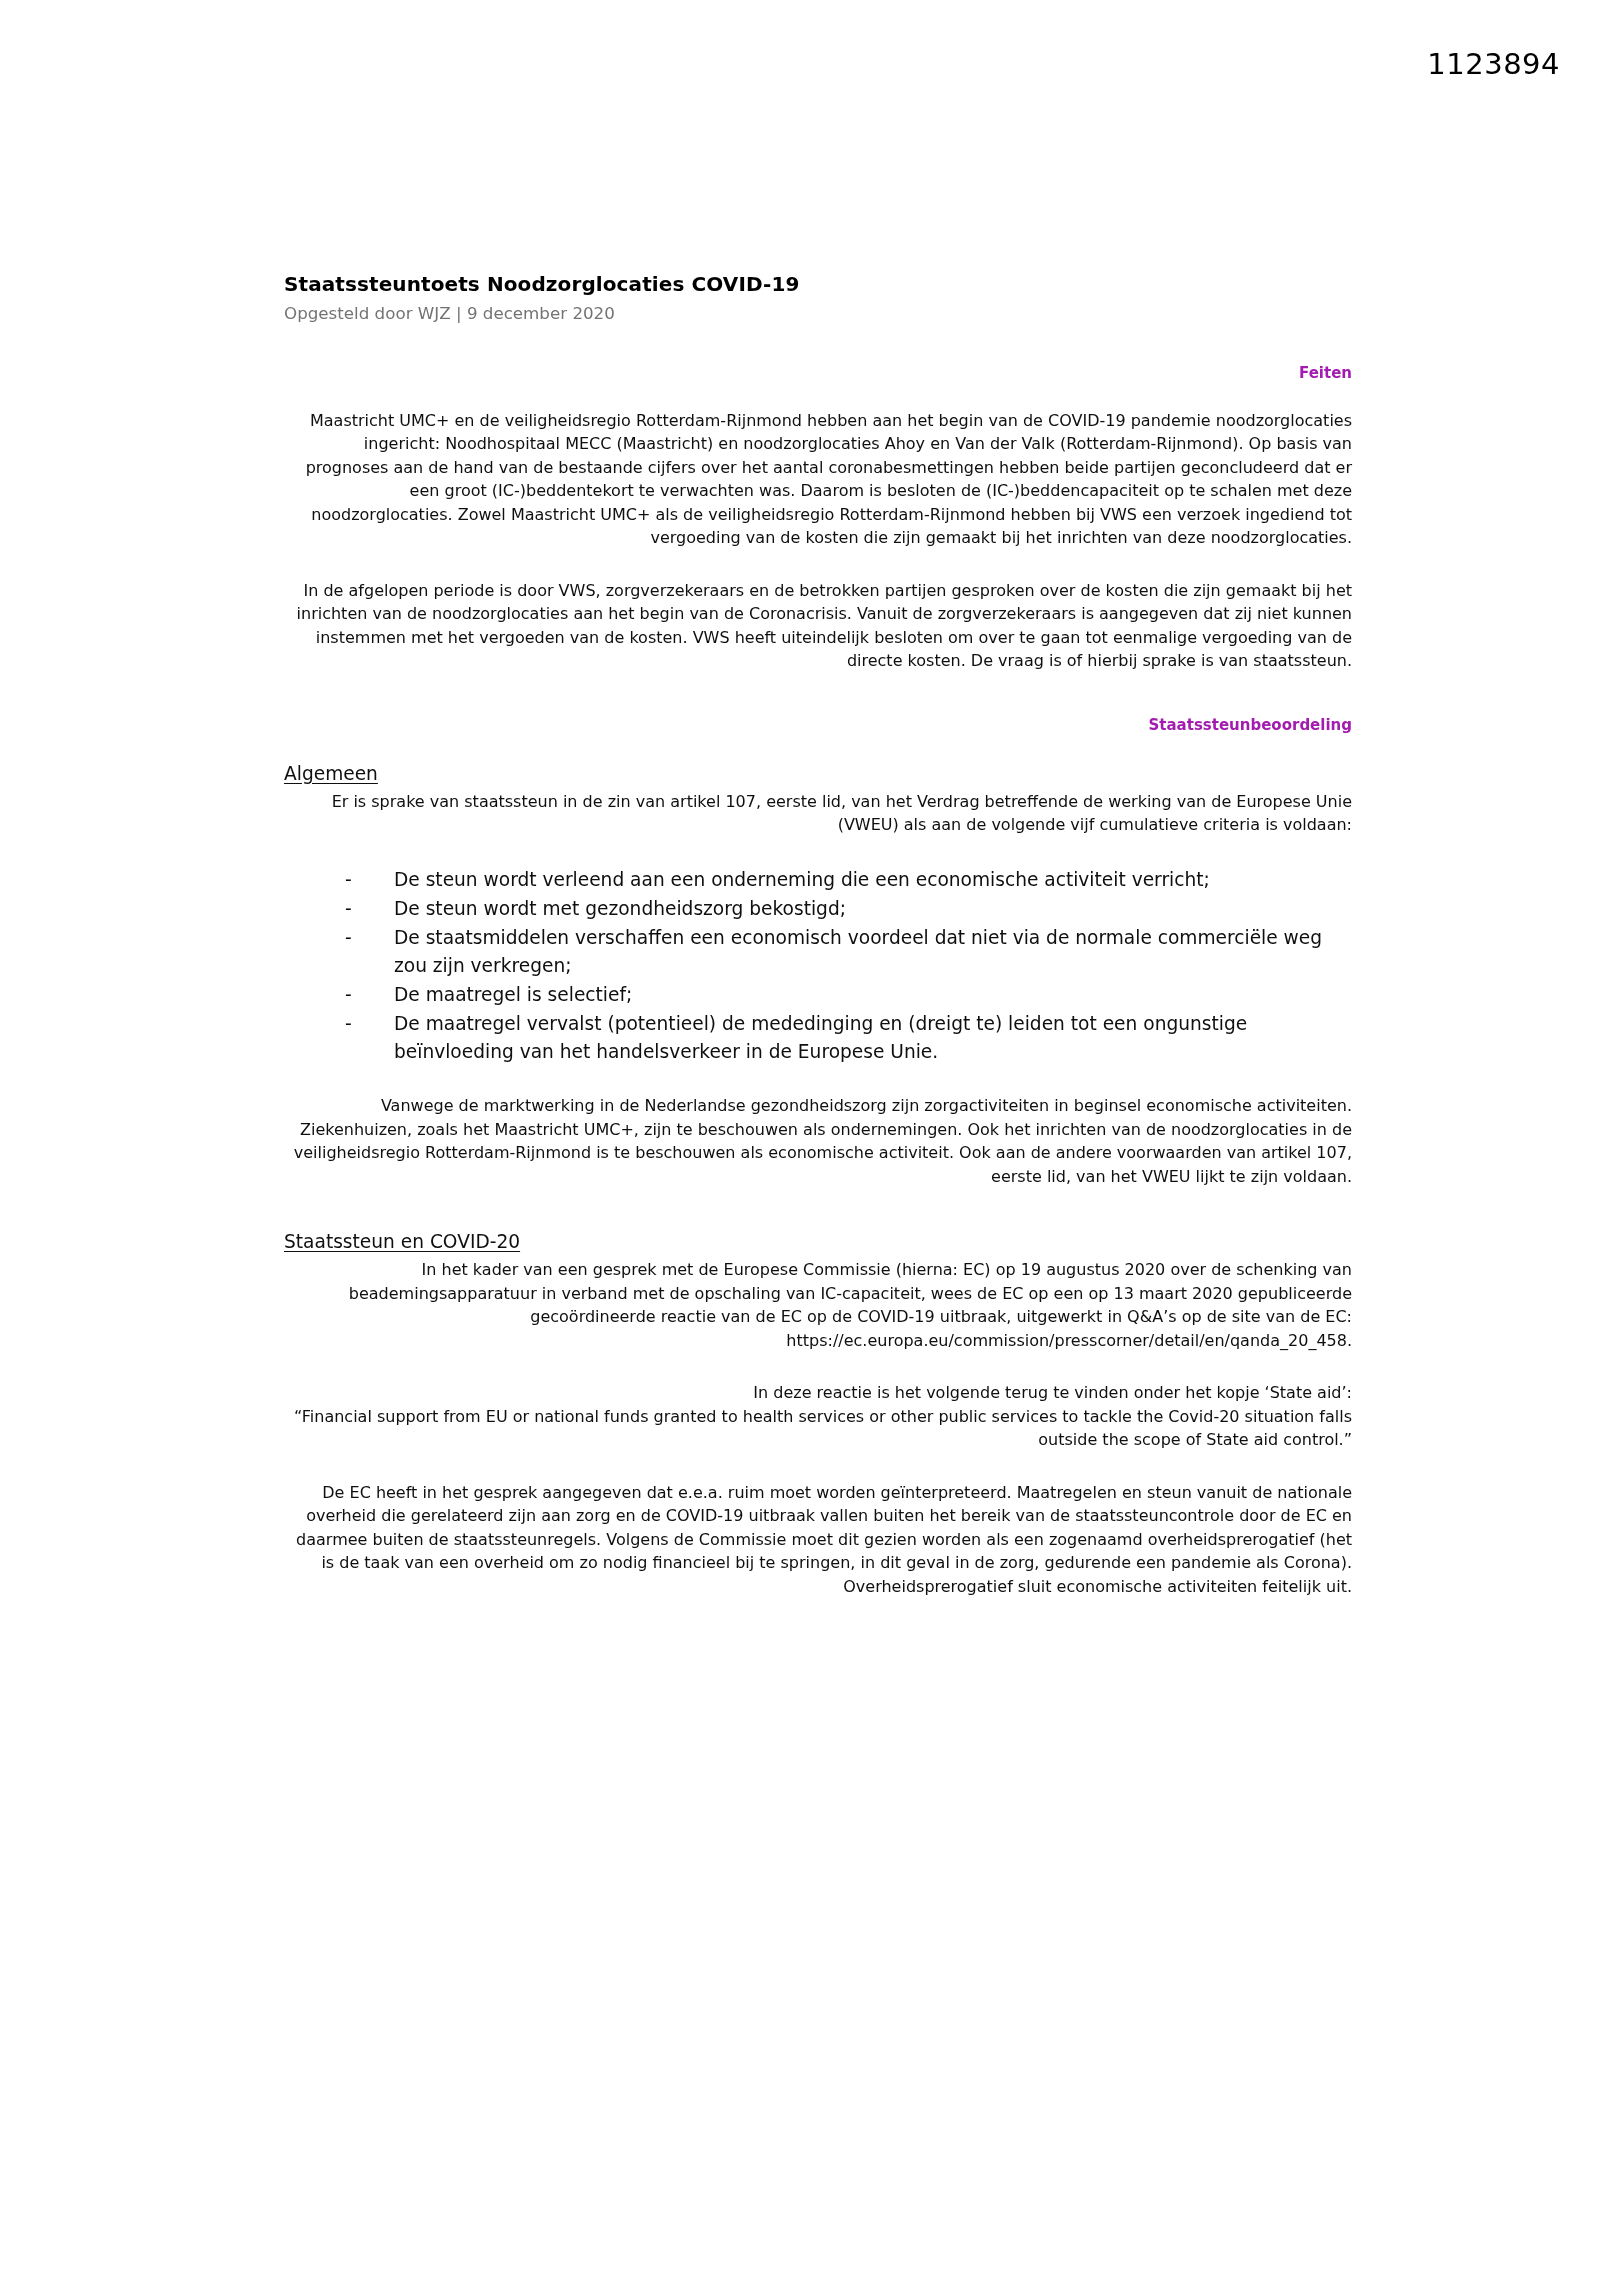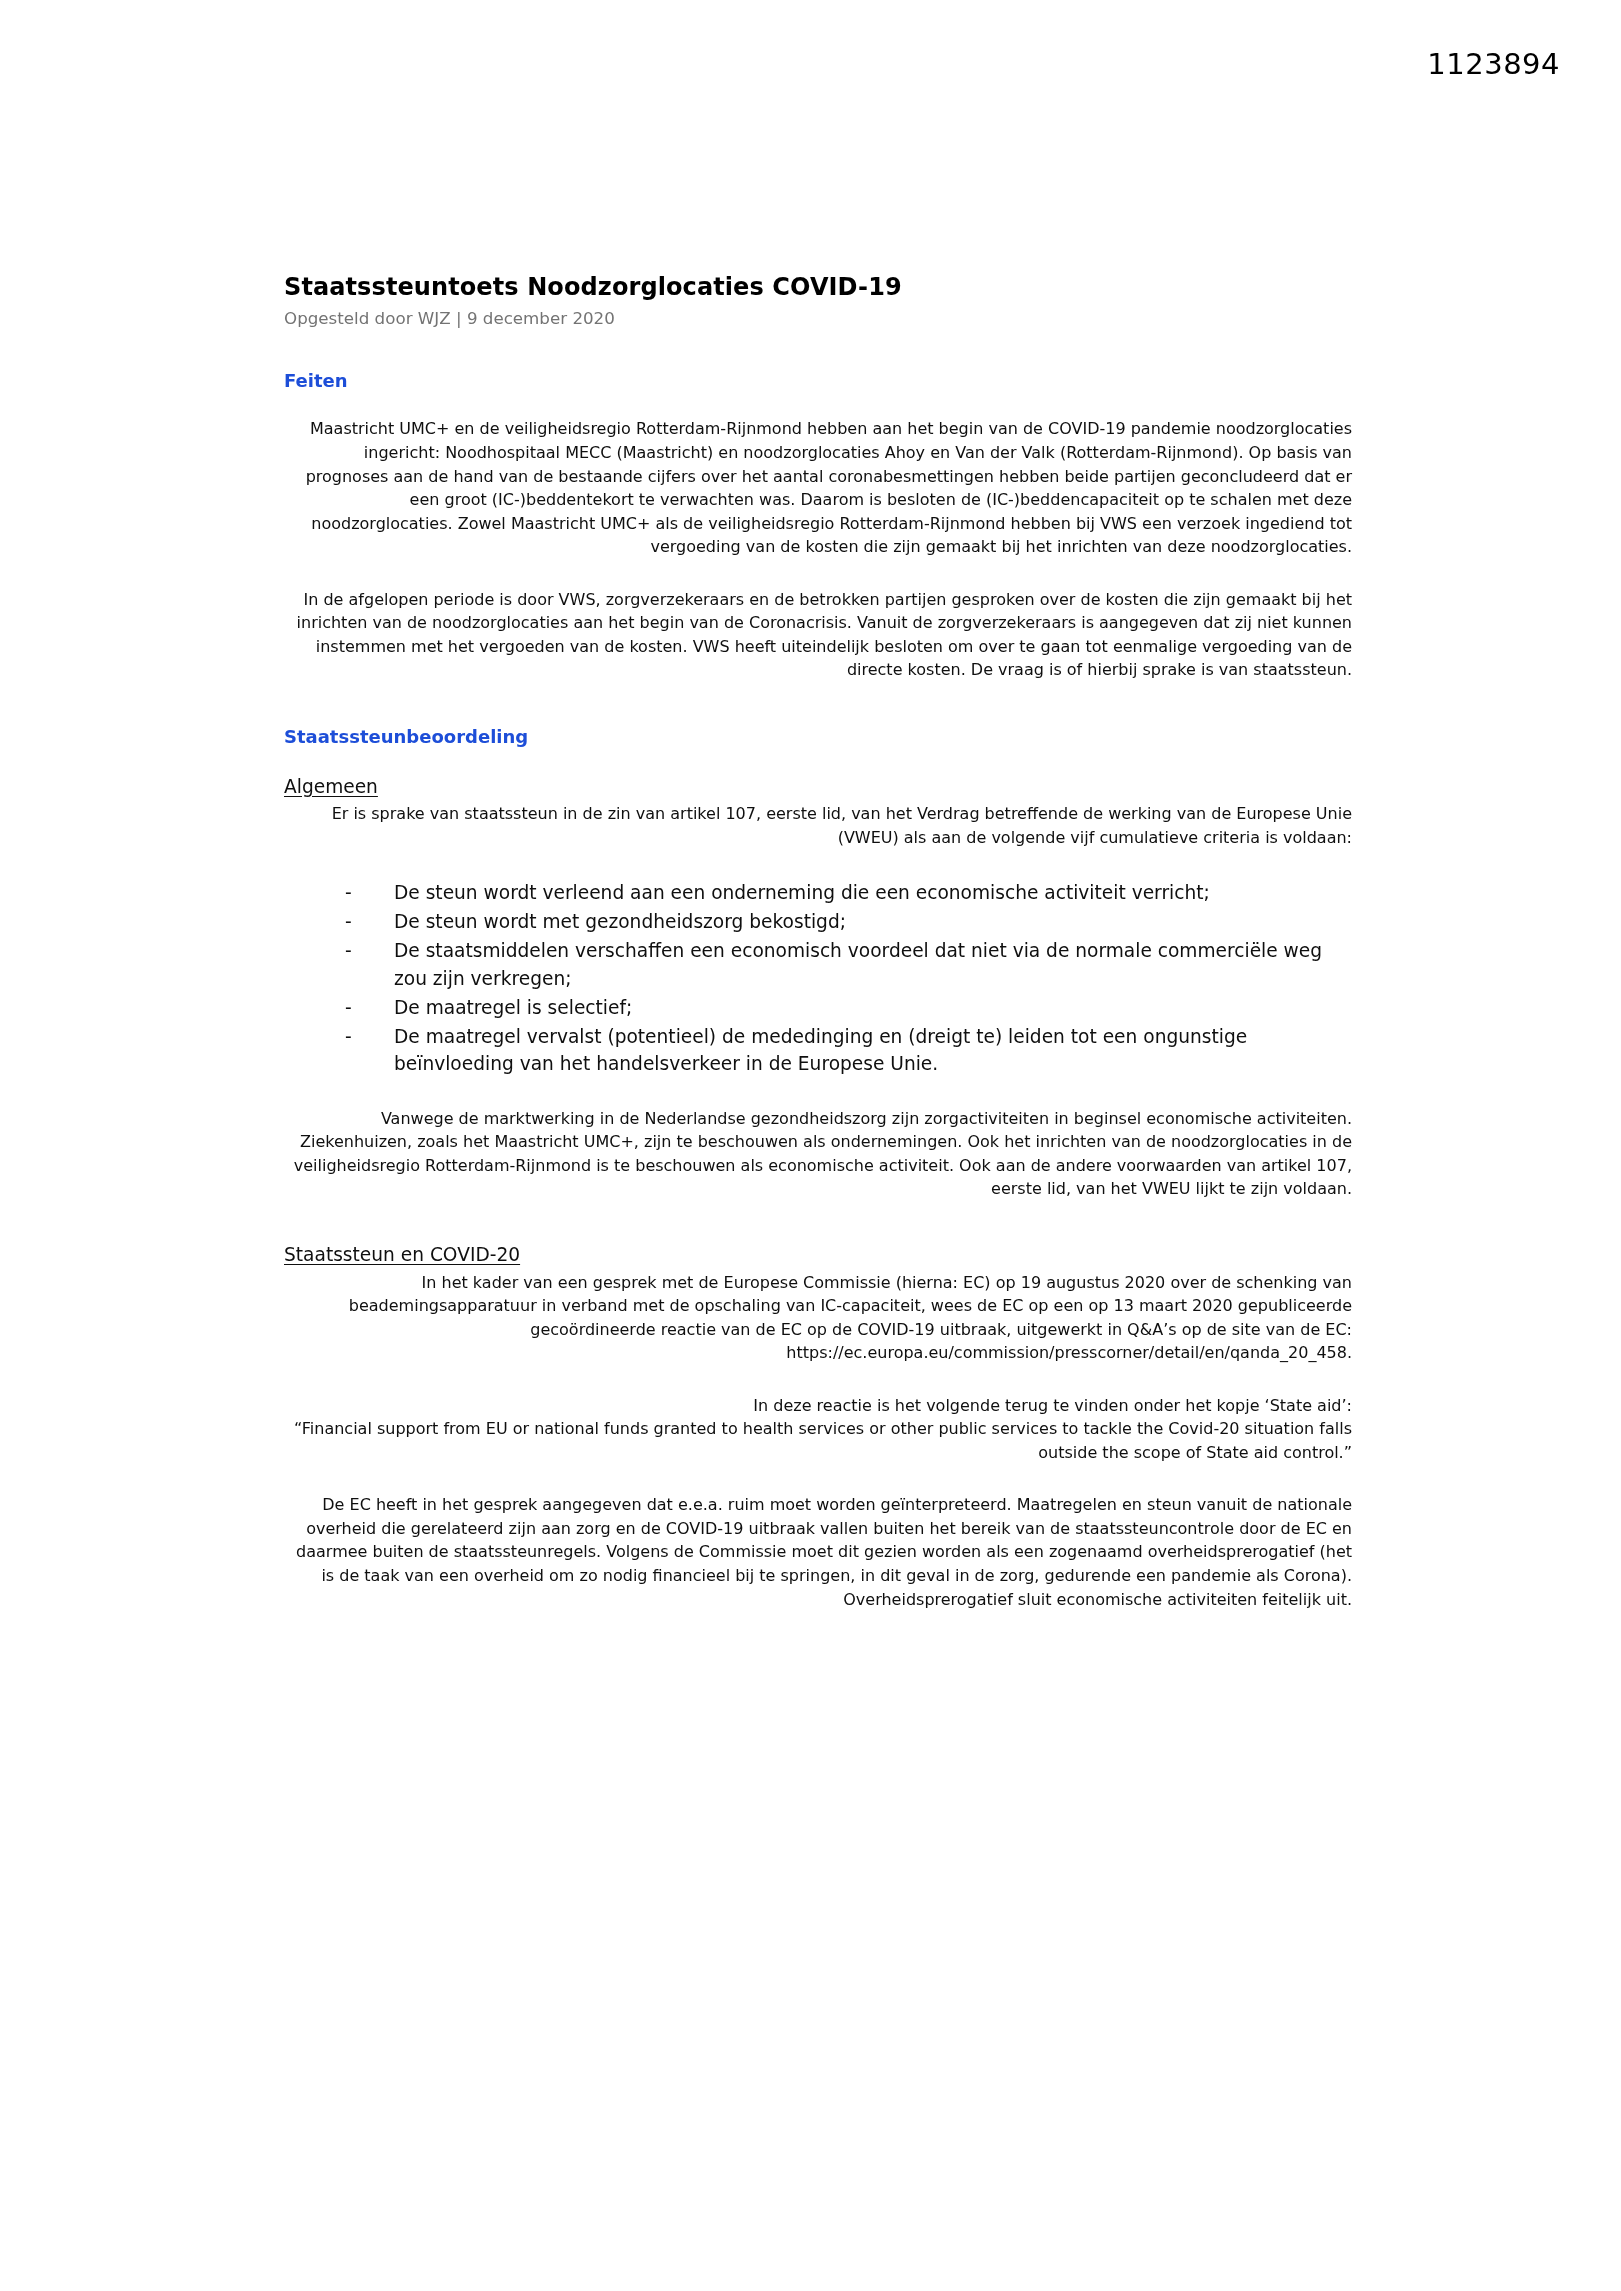--- a/index.html
+++ b/index.html
@@ -34,40 +34,41 @@
 
   
   .content {
     position: absolute;
     left: 284px;
     top: 272px;
     width: 1068px;
   }
 
   .doc-title {
-    font-size: 24px;
+    font-size: 20px;
     font-weight: bold;
     letter-spacing: 0.1px;
     line-height: 1.25;
     margin: 0 0 5.9px 0;
     color: #000000;
   }
   .doc-subtitle {
     font-size: 16.7px;
     line-height: 1.3;
     margin: 0 0 39px 0;
     color: #737373;
   }
 
   h2.section-heading {
-    font-size: 18px;
+    font-size: 15px;
     font-weight: bold;
     margin: 0 0 25.5px 0;
     line-height: 1.3;
-    color: #1d4ed8;
+    color: #a21caf;
+    text-align: right;
   }
   h2.section-heading.gap-top {
     margin-top: 43px;
   }
 
   .sub-heading {
     font-size: 18.6px;
     text-decoration: underline;
     text-underline-offset: 2.9px;
     margin: 0 0 2px 0;

